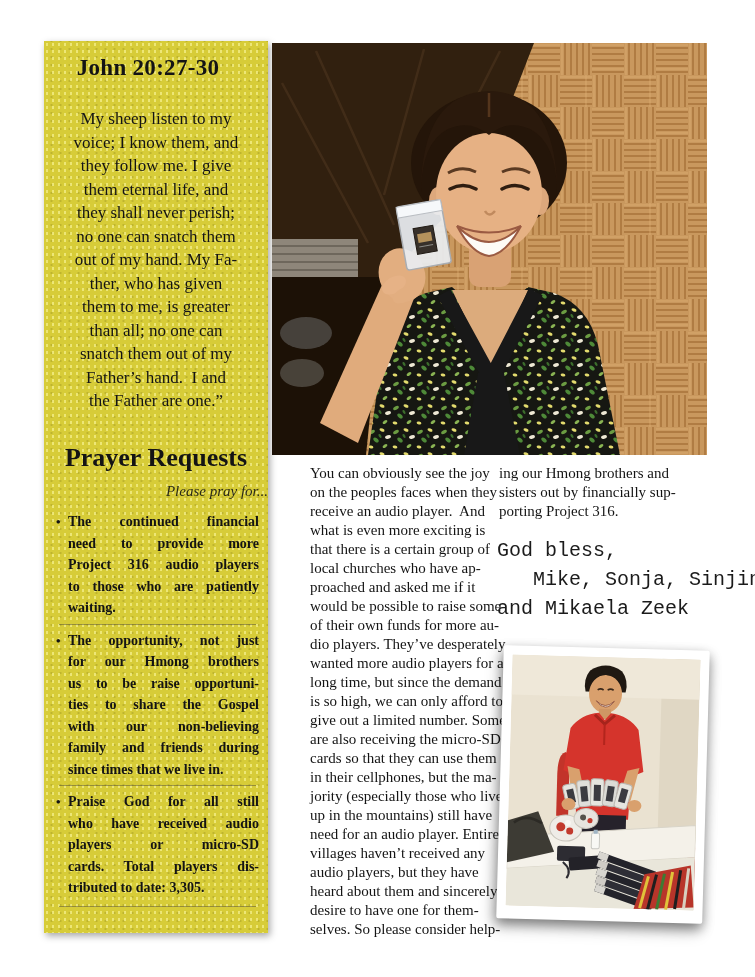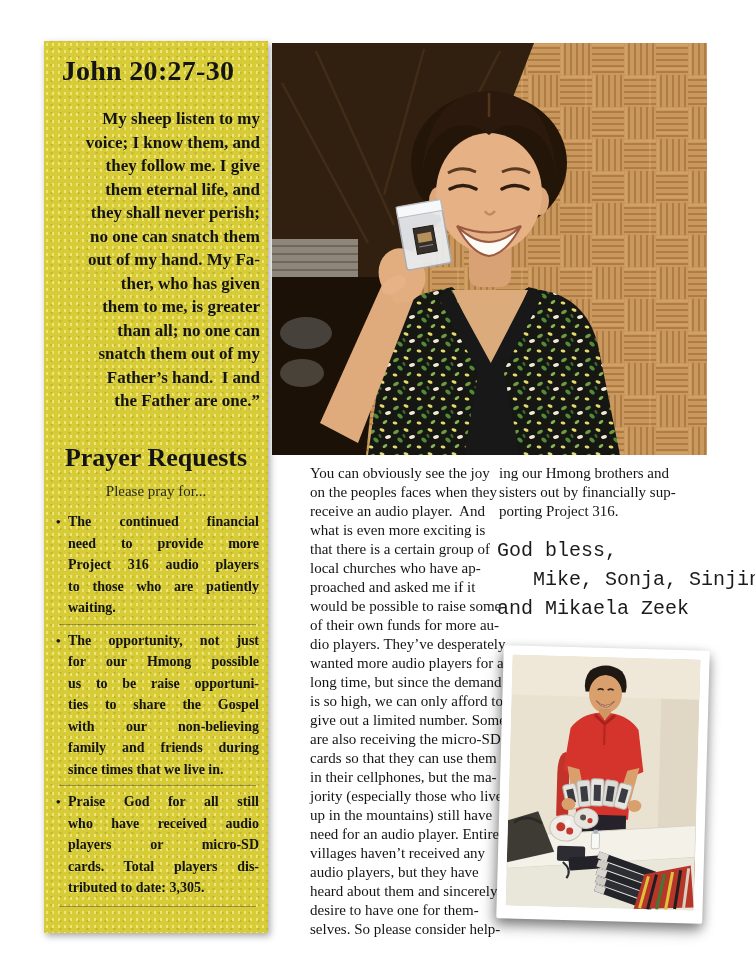--- a/index.html
+++ b/index.html
@@ -13,33 +13,33 @@
     background-color:#d7cc38;
     background-image:
       radial-gradient(rgba(255,252,170,.55) 1px, transparent 1.3px),
       radial-gradient(rgba(104,96,8,.22) 1px, transparent 1.3px);
     background-size:6px 7px, 9px 8px;
     background-position:0 0, 3px 4px;
     box-shadow:2px 3px 7px rgba(0,0,0,.35);
   }
   .verse-title{
     position:absolute;top:14px;left:0;right:16px;text-align:center;
-    font-weight:bold;font-size:28px;letter-spacing:.3px;
+    font-weight:bold;font-size:23px;letter-spacing:.3px;
   }
   .verse-text{
-    position:absolute;top:66px;left:8px;right:8px;text-align:right;
-    font-weight:bold;font-size:17px;line-height:23.5px;white-space:pre;
+    position:absolute;top:66px;left:8px;right:8px;text-align:center;
+    font-weight:normal;font-size:17px;line-height:23.5px;white-space:pre;
   }
   .prayer-title{
     position:absolute;top:402px;left:0;right:0;text-align:center;
     font-weight:bold;font-size:26px;
   }
   .prayer-subtitle{
-    position:absolute;top:442px;left:0;right:0;text-align:center;
-    font-size:15px;color:#2a2a18;
+    position:absolute;top:442px;left:0;right:0;text-align:right;
+    font-style:italic;font-size:15px;color:#2a2a18;
   }
   .requests{position:absolute;top:470px;left:12px;right:9px;}
   .req{position:relative;padding-left:12px;font-weight:bold;font-size:14px;line-height:21.5px;}
   .req .bullet{position:absolute;left:0;top:0;font-size:13px;}
   .jline{text-align:justify;text-align-last:justify;white-space:normal;}
   .jline-last{text-align-last:left;}
   hr.req-sep{border:0;border-top:1px solid rgba(92,88,52,.55);margin:5px 3px;}
   hr.req-sep-end{border:0;border-top:1px solid rgba(92,88,52,.55);margin:7px 3px 0 3px;}
   
   .main-photo{position:absolute;left:272px;top:43px;width:435px;height:412px;}
@@ -92,21 +92,21 @@
             <div class="jline">Project 316 audio players</div>
             <div class="jline">to those who are patiently</div>
             <div class="jline jline-last">waiting.</div>
           </div>
       </div>
       <hr class="req-sep">
       <div class="req">
         <span class="bullet">•</span>
         <div>
             <div class="jline">The opportunity, not just</div>
-            <div class="jline">for our Hmong possible</div>
+            <div class="jline">for our Hmong brothers</div>
             <div class="jline">us to be raise opportuni-</div>
             <div class="jline">ties to share the Gospel</div>
             <div class="jline">with our non-believing</div>
             <div class="jline">family and friends during</div>
             <div class="jline jline-last">since times that we live in.</div>
           </div>
       </div>
       <hr class="req-sep">
       <div class="req">
         <span class="bullet">•</span>

